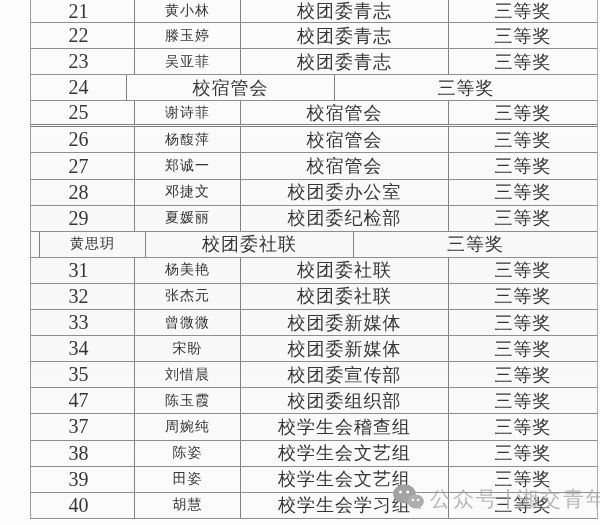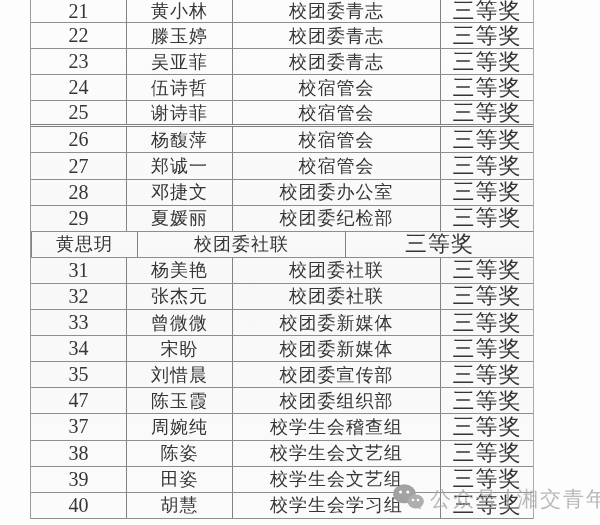--- a/index.html
+++ b/index.html
@@ -7,44 +7,44 @@
   body {
     background: #fdfdfd;
     font-family: "Liberation Serif", "DejaVu Serif", serif;
     overflow: hidden;
   }
   .page { position: relative; width: 600px; height: 525px; }
 
   .award-table {
     position: absolute;
     left: 30px; top: 0;
-    width: 504px;
+    width: 568px;
     border-left: 1px solid #9b9b9b;
     border-right: 1px solid #ababab;
     background: linear-gradient(180deg, #fcfcfc 0%, #f8f8f8 55%, #fbfbfb 100%);
   }
   .row {
     display: flex;
     height: 26.1px;
     border-bottom: 1px solid #8e8e8e;
   }
   .row:first-child { height: 23px; }
   .row.dbl { border-bottom: 3px double #7f7f7f; }
   .cell {
     display: flex;
     align-items: center;
     justify-content: center;
     color: #353535;
     overflow: hidden;
     white-space: nowrap;
   }
   .c0 { width: 95px;  font-size: 20px; }
-  .c1 { width: 106px; border-left: 1px solid #828282; font-size: 18px; letter-spacing: 1px; }
+  .c1 { width: 106px; border-left: 1px solid #828282; font-size: 14px; letter-spacing: 1px; margin-left: 8px; }
   .c2 { width: 208px; border-left: 1px solid #828282; font-size: 18px; letter-spacing: 1px; }
-  .c3 { flex: 1;      border-left: 1px solid #828282; font-size: 22px; letter-spacing: 1px; }
+  .c3 { flex: 1;      border-left: 1px solid #828282; font-size: 18px; letter-spacing: 1px; }
 
   .watermark {
     position: absolute;
     left: 392px; top: 483px;
     height: 32px;
     display: flex;
     align-items: center;
     gap: 5px;
     pointer-events: none;
     font-family: "Liberation Sans", "DejaVu Sans", sans-serif;
@@ -81,21 +81,20 @@
           <div class="cell c3">三等奖</div>
         </div>
         <div class="row">
           <div class="cell c0">23</div>
           <div class="cell c1">吴亚菲</div>
           <div class="cell c2">校团委青志</div>
           <div class="cell c3">三等奖</div>
         </div>
         <div class="row">
           <div class="cell c0">24</div>
-          <div class="cell c1">伍诗哲</div>
           <div class="cell c2">校宿管会</div>
           <div class="cell c3">三等奖</div>
         </div>
         <div class="row dbl">
           <div class="cell c0">25</div>
           <div class="cell c1">谢诗菲</div>
           <div class="cell c2">校宿管会</div>
           <div class="cell c3">三等奖</div>
         </div>
         <div class="row">

